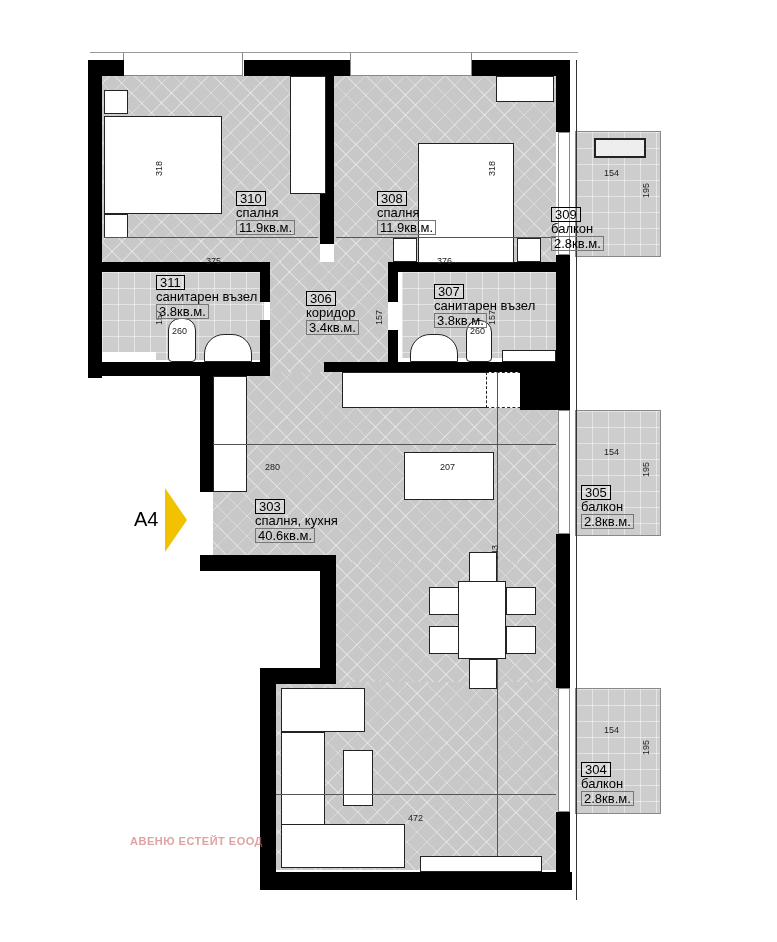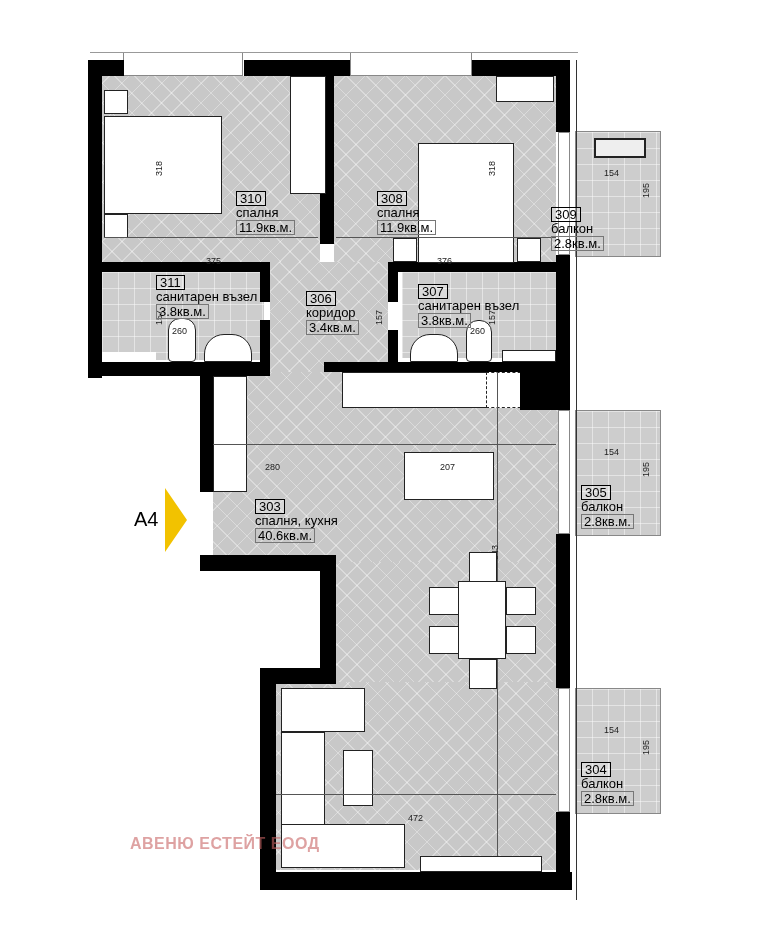--- a/index.html
+++ b/index.html
@@ -17,21 +17,21 @@
   .wall{position:absolute;background:#000;}
   .furn{position:absolute;background:#fff;border:1.5px solid #222;box-sizing:border-box;}
   .win{position:absolute;background:#fff;border:1px solid #888;box-sizing:border-box;}
   .dim{position:absolute;font-size:9px;color:#222;margin-top:28px;}
   .dimv{position:absolute;font-size:9px;color:#222;transform:rotate(-90deg);transform-origin:left top;}
   .label{position:absolute;font-size:13px;color:#000;line-height:13px;}
   .label .num{display:inline-block;border:1.5px solid #000;padding:0 3px;background:rgba(255,255,255,0.25);}
   .label .area{display:inline-block;border:1px solid #777;padding:0 2px;margin-top:1px;}
   .hline{position:absolute;height:1px;background:#555;}
   .vline{position:absolute;width:1px;background:#555;}
-  .watermark{position:absolute;left:130px;top:835px;font-size:16px;font-weight:bold;color:rgba(200,100,100,0.6);letter-spacing:0.5px;}
+  .watermark{position:absolute;left:130px;top:835px;font-size:11px;font-weight:bold;color:rgba(200,100,100,0.6);letter-spacing:0.5px;}
   .a4{position:absolute;left:134px;top:508px;font-size:20px;color:#000;}
   .arrow{position:absolute;left:165px;top:488px;width:0;height:0;border-top:32px solid transparent;border-bottom:32px solid transparent;border-left:22px solid #f2c200;}
 </style>
 </head>
 <body>
 
 <div class="plan">
 
   <div class="floor" style="left:102px;top:76px;width:218px;height:186px;"></div>
   <div class="floor" style="left:334px;top:76px;width:222px;height:186px;"></div>
@@ -162,21 +162,21 @@
   <div class="label" style="left:156px;top:275px;">
     <span class="num">311</span><br>
     <span>санитарен възел</span><br>
     <span class="area">3.8кв.м.</span>
   </div>
   <div class="label" style="left:306px;top:291px;">
     <span class="num">306</span><br>
     <span>коридор</span><br>
     <span class="area">3.4кв.м.</span>
   </div>
-  <div class="label" style="left:418px;top:284px;">
+  <div class="label" style="left:434px;top:284px;">
     <span class="num">307</span><br>
     <span>санитарен възел</span><br>
     <span class="area">3.8кв.м.</span>
   </div>
   <div class="label" style="left:255px;top:499px;">
     <span class="num">303</span><br>
     <span>спалня, кухня</span><br>
     <span class="area">40.6кв.м.</span>
   </div>
   <div class="label" style="left:581px;top:485px;">

